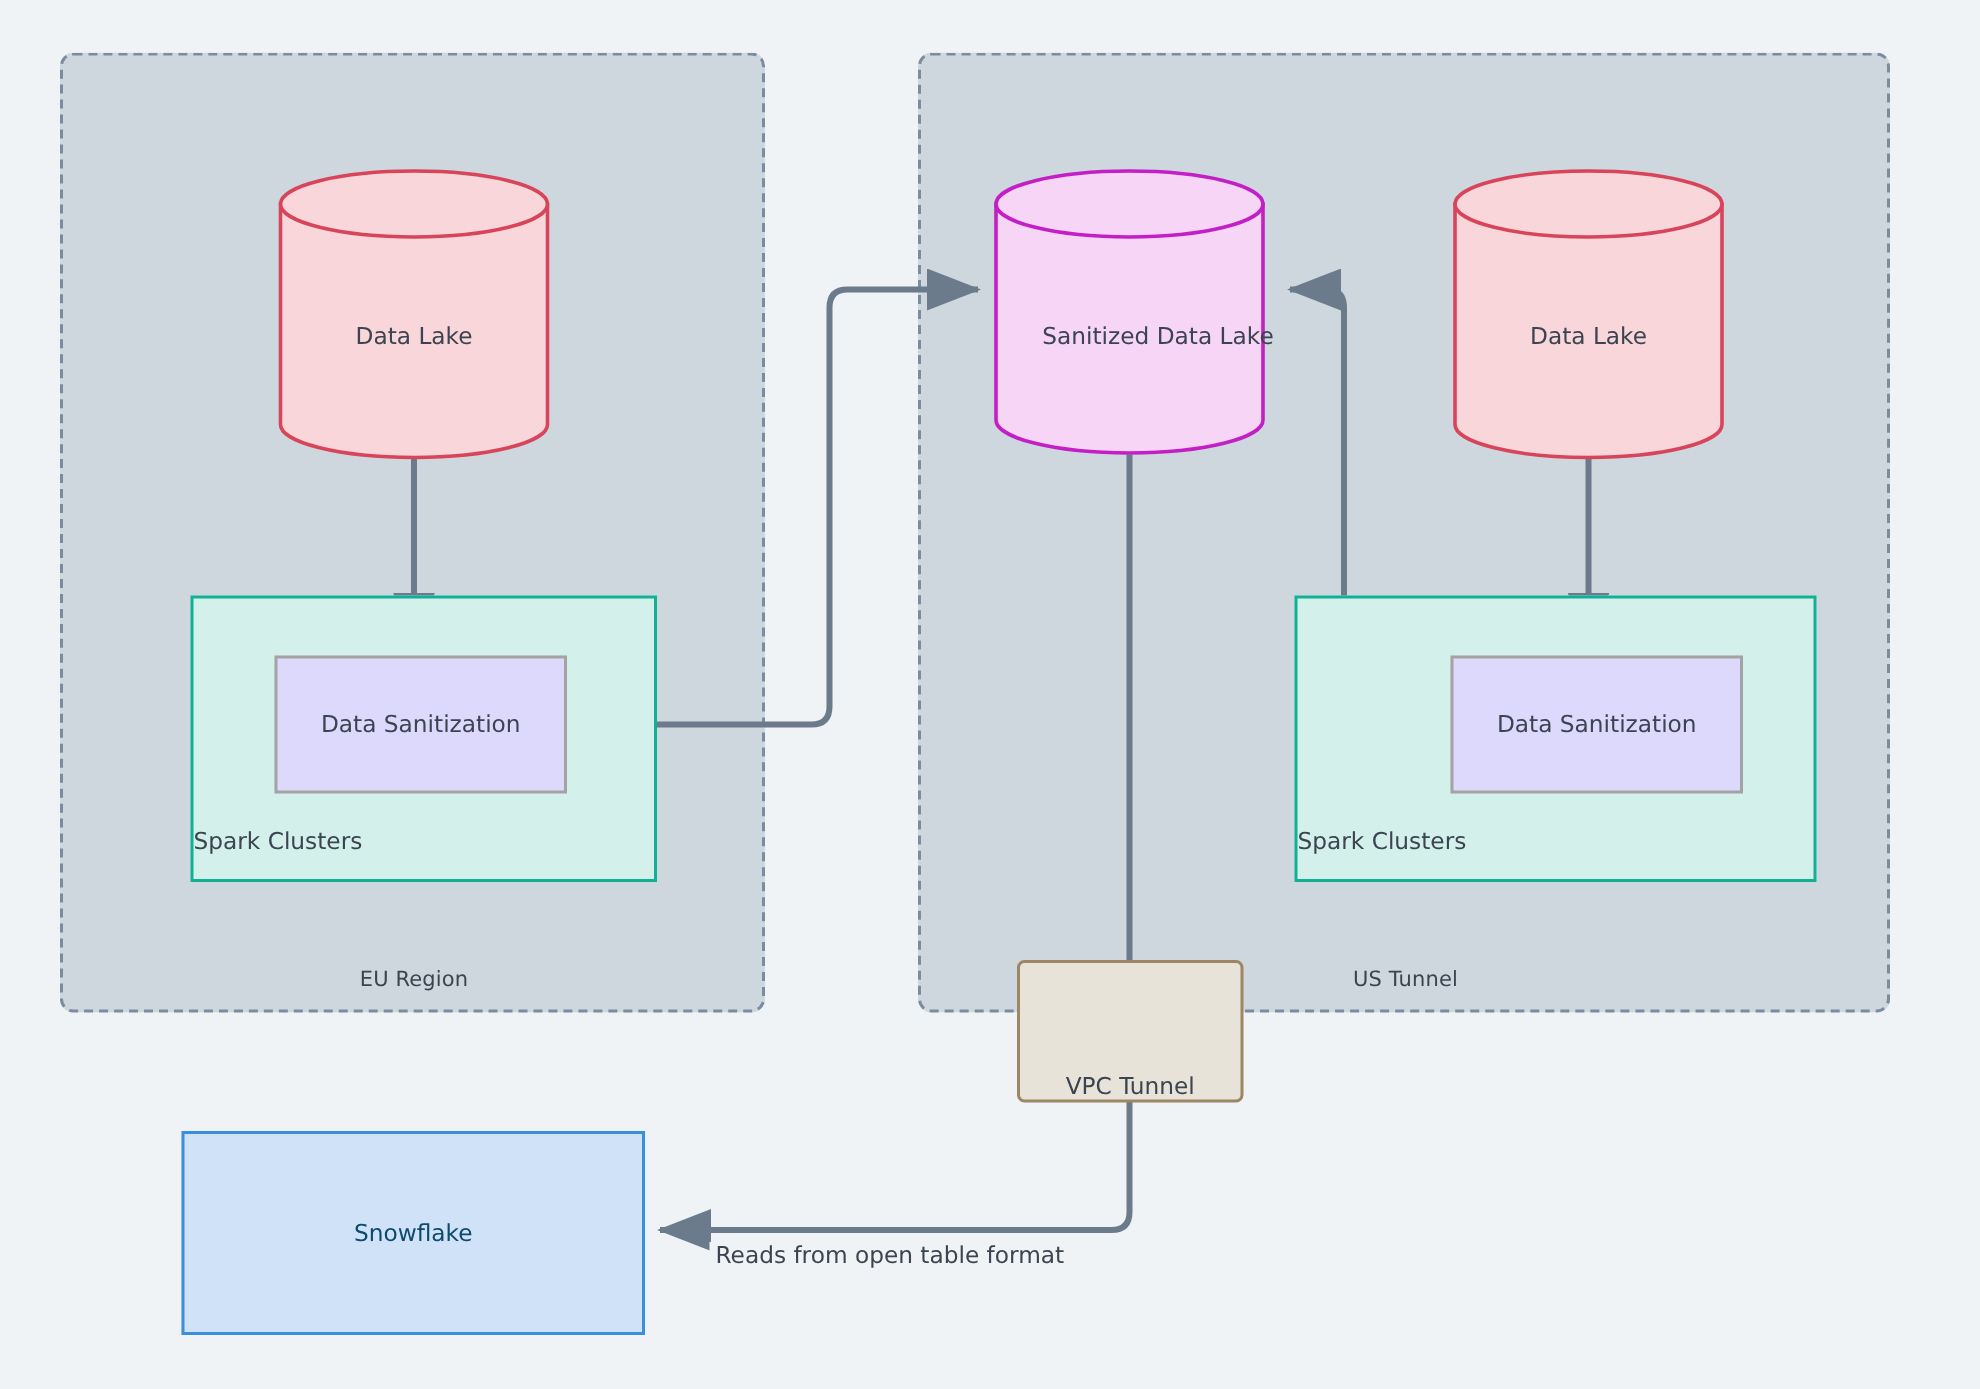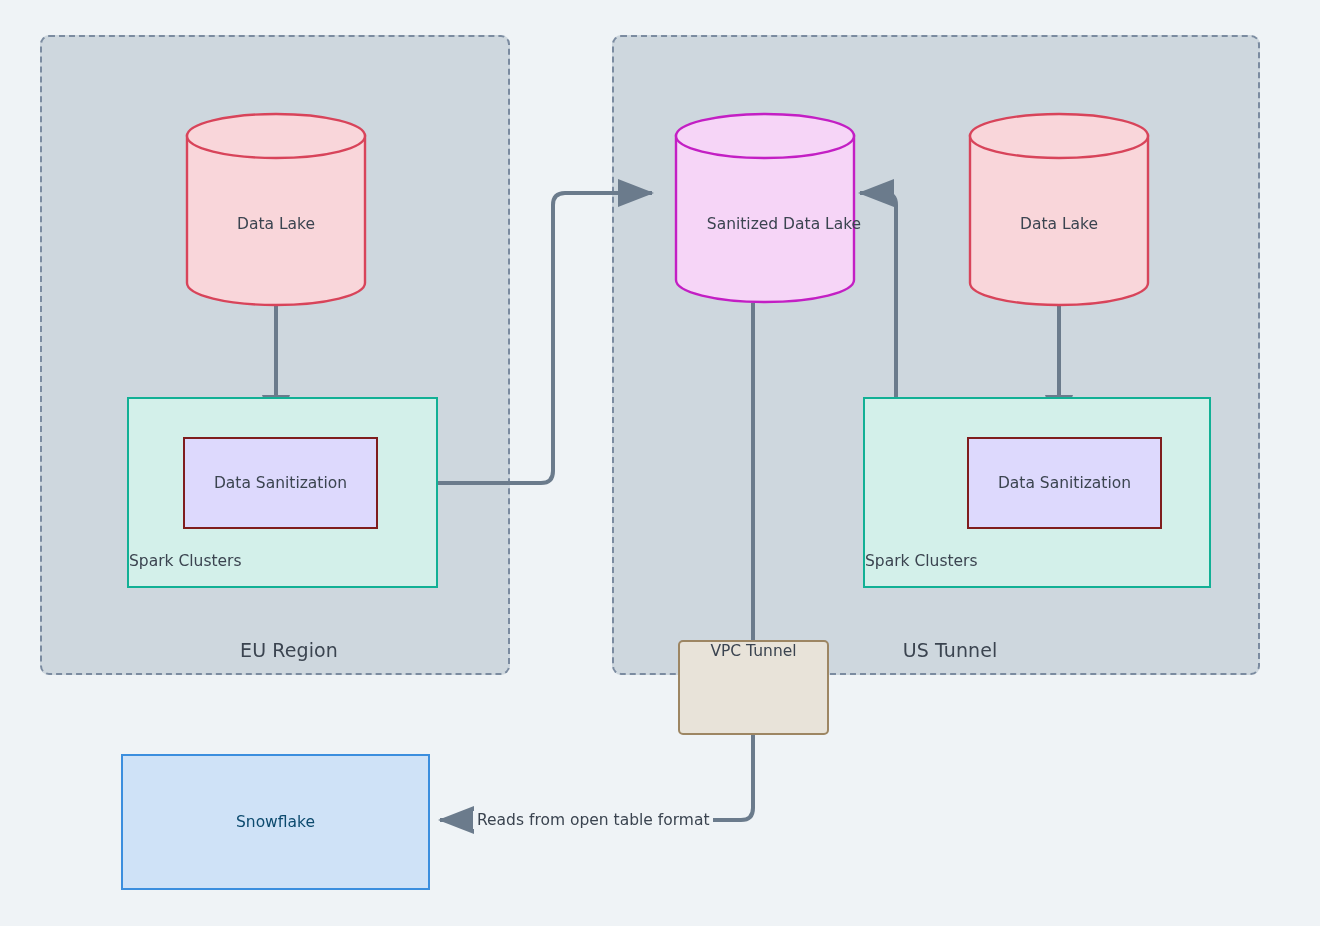--- a/index.html
+++ b/index.html
@@ -23,43 +23,43 @@
     background: #ced7de;
     border: 2px dashed #7b8ba0;
     border-radius: 9px;
     box-sizing: border-box;
   }
   .region-label {
     position: absolute;
     width: 100%;
     text-align: center;
     bottom: 12px;
-    left: 14px;
-    font-size: 19px;
+    left: 1px;
+    font-size: 14px;
     color: #3b4450;
     letter-spacing: .1px;
   }
   .spark {
     position: absolute;
     background: #d3f0ea;
     border: 2px solid #12b095;
     box-sizing: border-box;
   }
   .spark-label {
     position: absolute;
     width: 100%;
     left: 0;
     bottom: 16px;
     font-size: 15.5px;
     color: #3b4450;
   }
   .sanitize {
     position: absolute;
     background: #ddd9fd;
-    border: 2px solid #7f1d1d;
+    border: 2px solid #a3a3a3;
     box-sizing: border-box;
     display: flex;
     align-items: center;
     justify-content: center;
     font-size: 15.5px;
     color: #3b4450;
   }
   .cyl {
     position: absolute;
   }
@@ -72,21 +72,21 @@
     color: #3b4450;
     pointer-events: none;
   }
   .vpc {
     position: absolute;
     background: #e8e3d9;
     border: 2px solid #9d8663;
     border-radius: 5px;
     box-sizing: border-box;
     display: flex;
-    align-items: flex-start;
+    align-items: flex-end;
     justify-content: center;
     font-size: 15.5px;
     color: #3b4450;
   }
   .snowflake {
     position: absolute;
     background: #cfe2f7;
     border: 2px solid #3b8ede;
     box-sizing: border-box;
     display: flex;
@@ -165,21 +165,21 @@
   </div>
 
   <div class="cyl node" style="left:185px; top:112px; width:182px; height:195px;">
     <svg width="182" height="195" viewBox="0 0 182 195">
       <path d="M2,24 L2,171 A89,22 0 0 0 180,171 L180,24 Z" fill="#f9d6da" stroke="#d8445a" stroke-width="2.4"></path>
       <ellipse cx="91" cy="24" rx="89" ry="22" fill="#f9d6da" stroke="#d8445a" stroke-width="2.4"></ellipse>
     </svg>
     <div class="cyl-label" style="top:103px;">Data Lake</div>
   </div>
 
-  <div class="cyl node" style="left:662px; top:112px; width:220px; height:192px;margin-left:12px;">
+  <div class="cyl node" style="left:662px; top:112px; width:220px; height:192px;">
     <svg width="182" height="192" viewBox="0 0 182 192">
       <path d="M2,24 L2,168 A89,22 0 0 0 180,168 L180,24 Z" fill="#f6d5f7" stroke="#c31fc4" stroke-width="2.4"></path>
       <ellipse cx="91" cy="24" rx="89" ry="22" fill="#f6d5f7" stroke="#c31fc4" stroke-width="2.4"></ellipse>
     </svg>
     <div class="cyl-label" style="top:103px;">Sanitized Data Lake</div>
   </div>
 
   <div class="cyl node" style="left:968px; top:112px; width:182px; height:195px;">
     <svg width="182" height="195" viewBox="0 0 182 195">
       <path d="M2,24 L2,171 A89,22 0 0 0 180,171 L180,24 Z" fill="#f9d6da" stroke="#d8445a" stroke-width="2.4"></path>
@@ -189,15 +189,15 @@
   </div>
 
   <div class="vpc node" style="left:678px; top:640px; width:151px; height:95px;">
     <span>VPC Tunnel</span>
   </div>
 
   <div class="snowflake node" style="left:121px; top:754px; width:309px; height:136px;">
     <span>Snowflake</span>
   </div>
 
-  <div class="edge-label lbl" style="left:473px; top:811px;">Reads from open table format</div>
+  <div class="edge-label lbl" style="left:473px; top:828px;">Reads from open table format</div>
 
 </div>
 
 </body></html>

